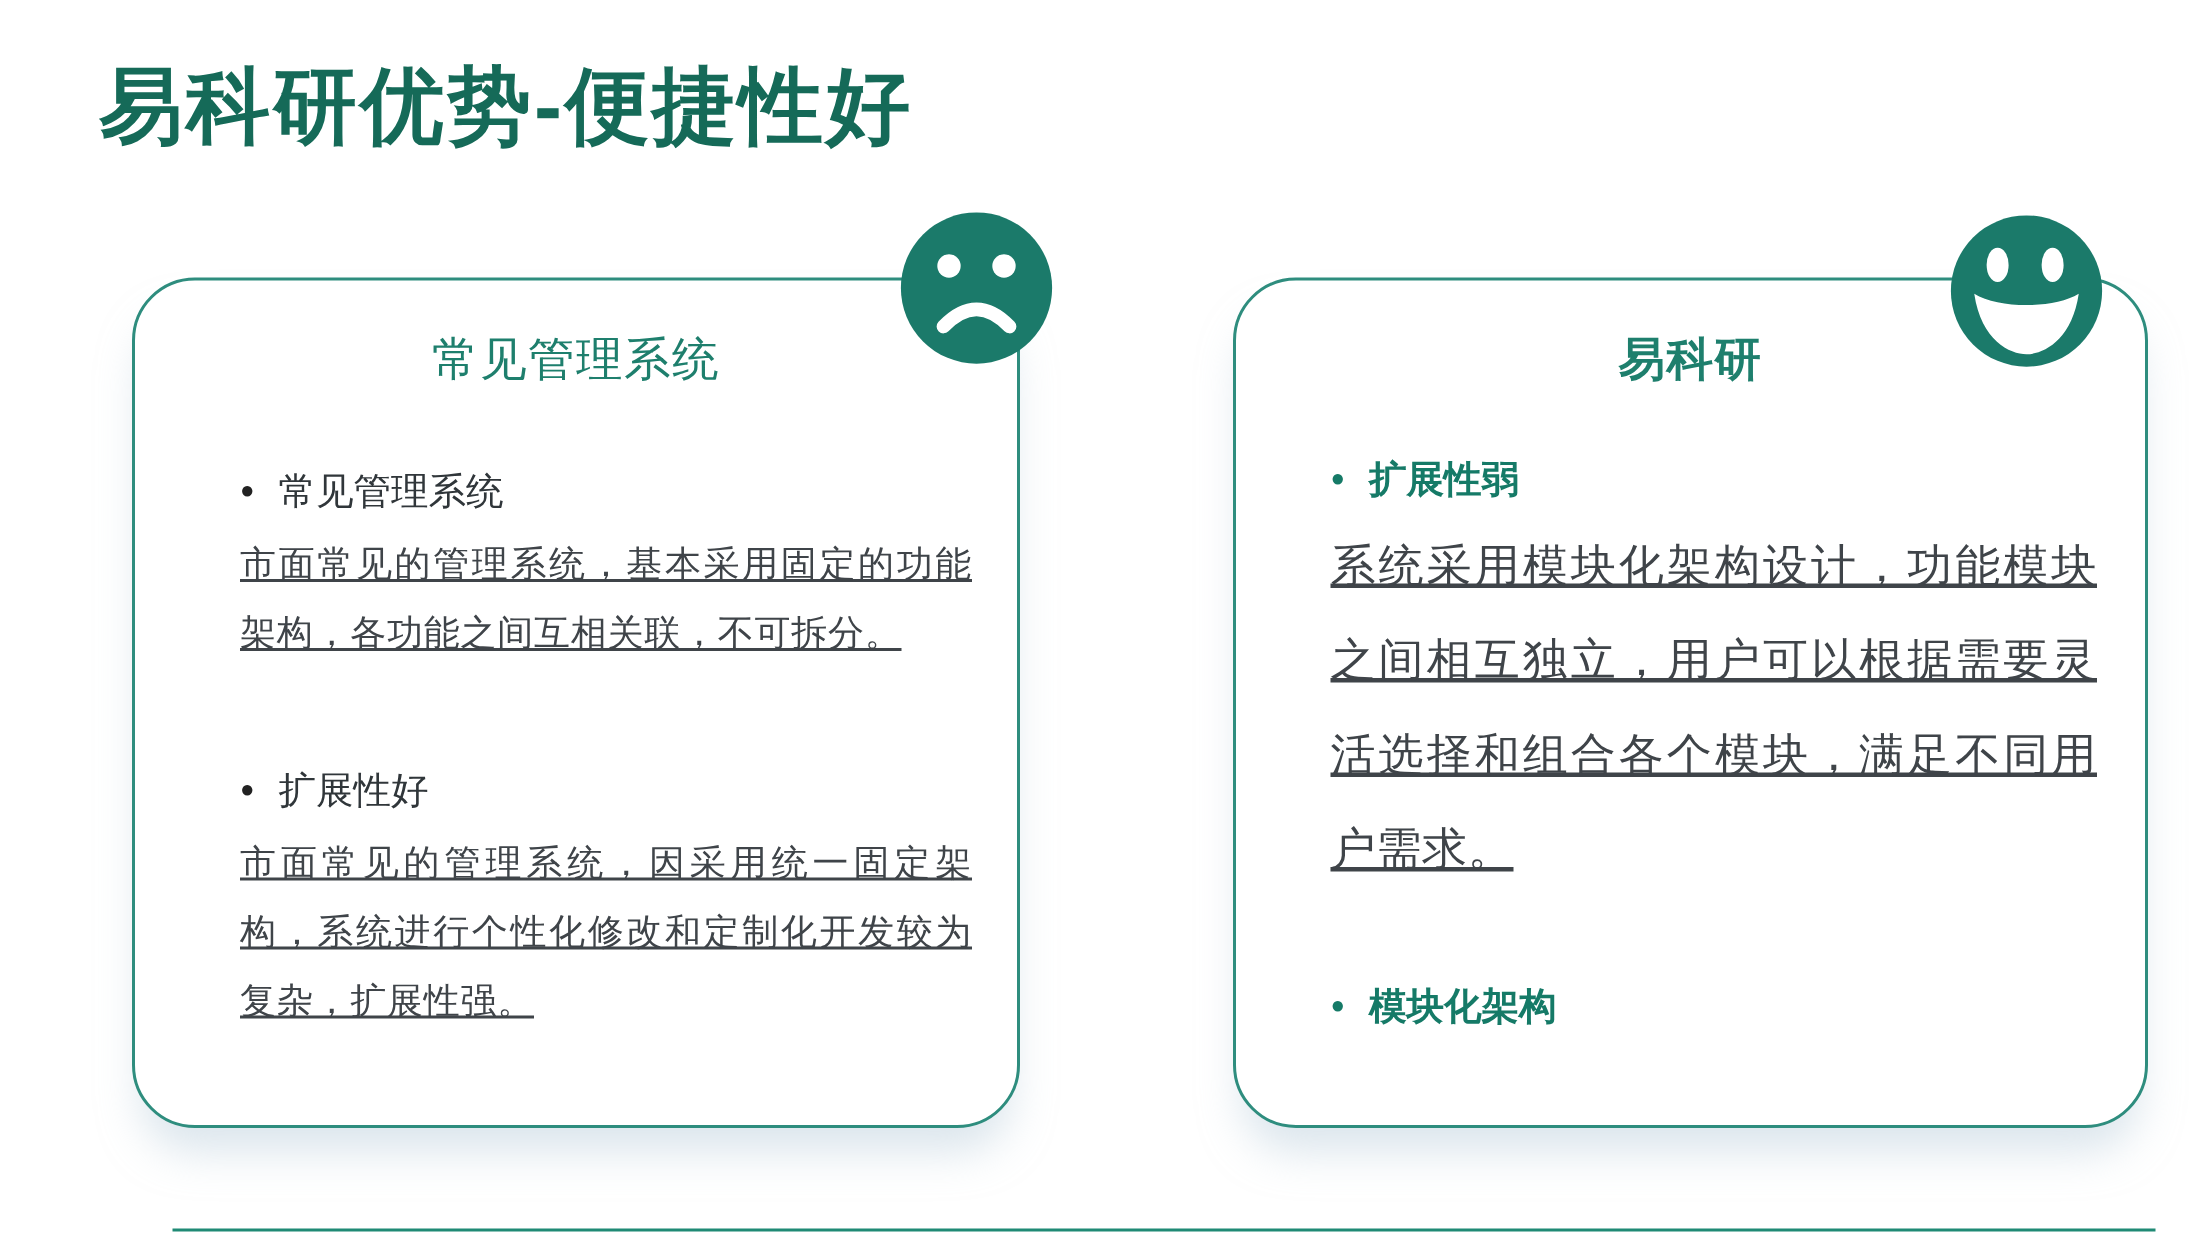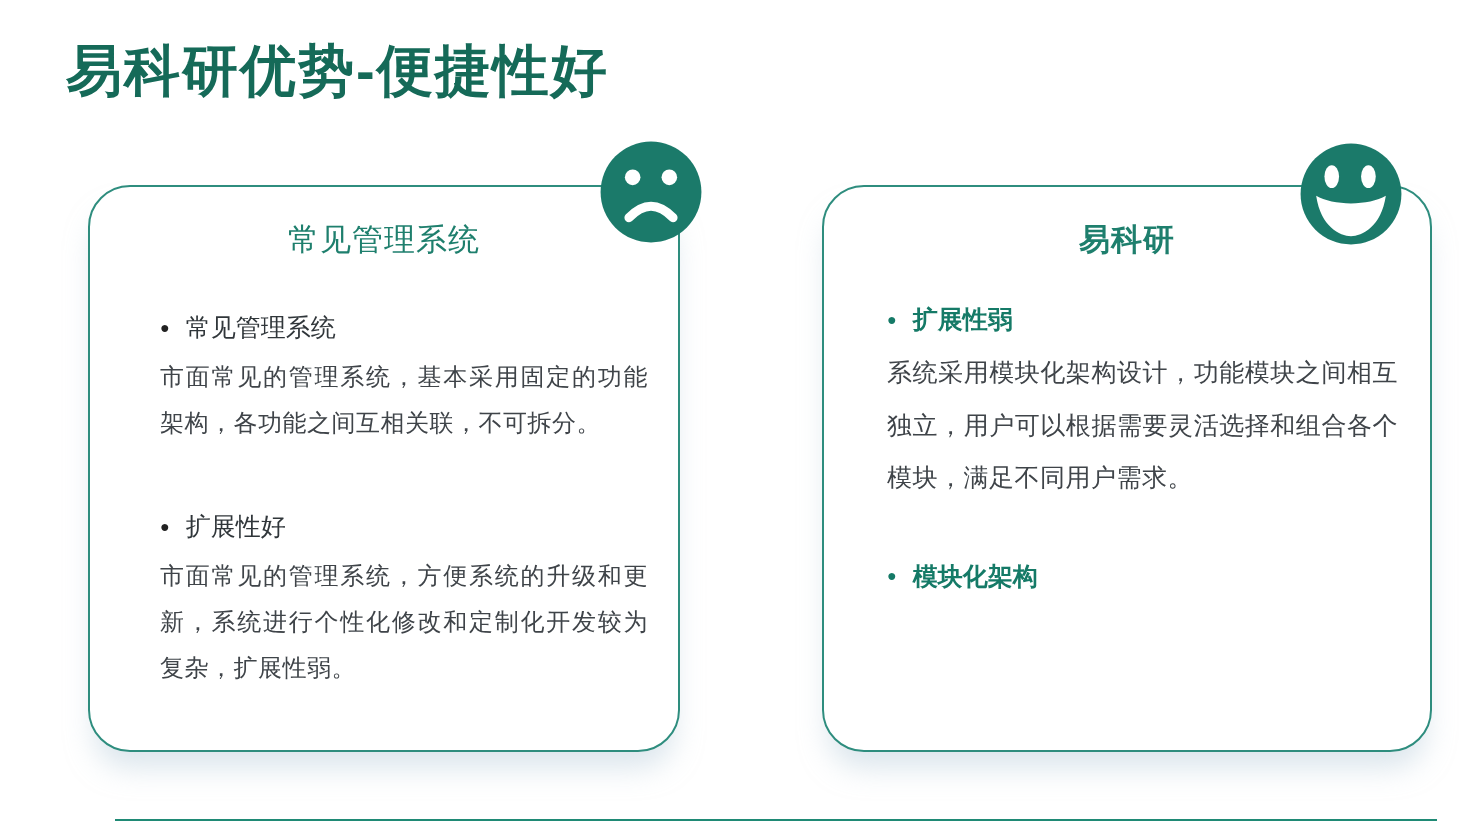--- a/index.html
+++ b/index.html
@@ -66,23 +66,24 @@
     line-height: 1;
   }
   .card.left  .bullet-glyph { color: #222; }
   .card.right .bullet-glyph { color: #157a67; }
 
   .body-text {
     font-size: 24px;
     color: #3f4449;
     text-align: justify;
     letter-spacing: 0.5px;
+    text-decoration: underline;
   }
   .card.left  .body-text { line-height: 1.92; }
-  .card.right .body-text { font-size: 25px; line-height: 2.1; }
+  .card.right .body-text { font-size: 30px; line-height: 2.1; }
 
   .face {
     position: absolute;
     width: 110px;
     height: 110px;
   }
   .face.sad   { left: 596px;  top: 137px; }
   .face.happy { left: 1296px; top: 139px; }
 
   .accent-line {
@@ -107,21 +108,21 @@
         <span class="bullet-glyph">●</span>
         <span>常见管理系统</span>
       </div>
       <div class="body-text">市面常见的管理系统，基本采用固定的功能架构，各功能之间互相关联，不可拆分。</div>
     </div>
     <div class="section section-2">
       <div class="bullet-row">
         <span class="bullet-glyph">●</span>
         <span>扩展性好</span>
       </div>
-      <div class="body-text">市面常见的管理系统，方便系统的升级和更新，系统进行个性化修改和定制化开发较为复杂，扩展性弱。</div>
+      <div class="body-text">市面常见的管理系统，因采用统一固定架构，系统进行个性化修改和定制化开发较为复杂，扩展性强。</div>
     </div>
   </div>
 </div>
 
 <div class="card right">
   <div class="card-heading">易科研</div>
   <div class="card-body">
     <div class="section section-1">
       <div class="bullet-row">
         <span class="bullet-glyph">●</span>

